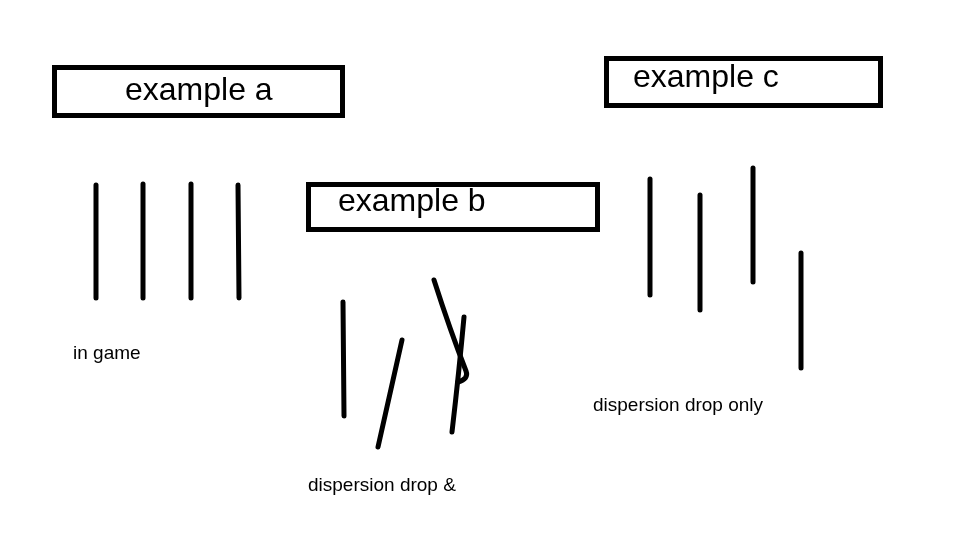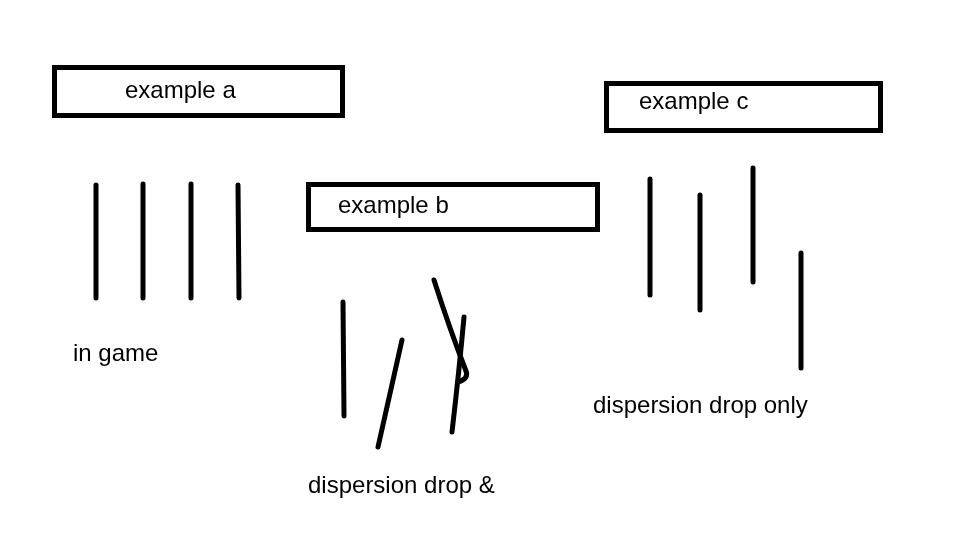--- a/index.html
+++ b/index.html
@@ -23,29 +23,29 @@
     width: 960px;
     height: 540px;
   }
   .label-box {
     position: absolute;
     box-sizing: border-box;
     border: 5px solid #000000;
     background: #ffffff;
     display: flex;
     align-items: center;
-    font-size: 24px;
+    font-size: 32px;
     white-space: nowrap;
   }
   .box-a { left: 52px;  top: 65px;  width: 293px; height: 53px; padding-left: 68px; padding-bottom: 4px; }
   .box-b { left: 306px; top: 182px; width: 294px; height: 50px; padding-left: 27px; padding-bottom: 8px; align-items: flex-end; }
-  .box-c { left: 604px; top: 81px;  width: 279px; height: 52px; padding-left: 30px; padding-bottom: 12px; }
+  .box-c { left: 604px; top: 56px;  width: 279px; height: 52px; padding-left: 24px; padding-bottom: 12px; }
   .free-label {
     position: absolute;
-    font-size: 24px;
+    font-size: 19px;
     line-height: 30px;
     white-space: nowrap;
   }
   .caption-in-game   { left: 73px;  top: 338px; }
   .caption-bearing   { left: 308px; top: 468px; line-height: 33px; }
   .caption-bearing span { display: block; }
   .caption-disp-only { left: 593px; top: 390px; }
 </style>
 </head>
 <body>

